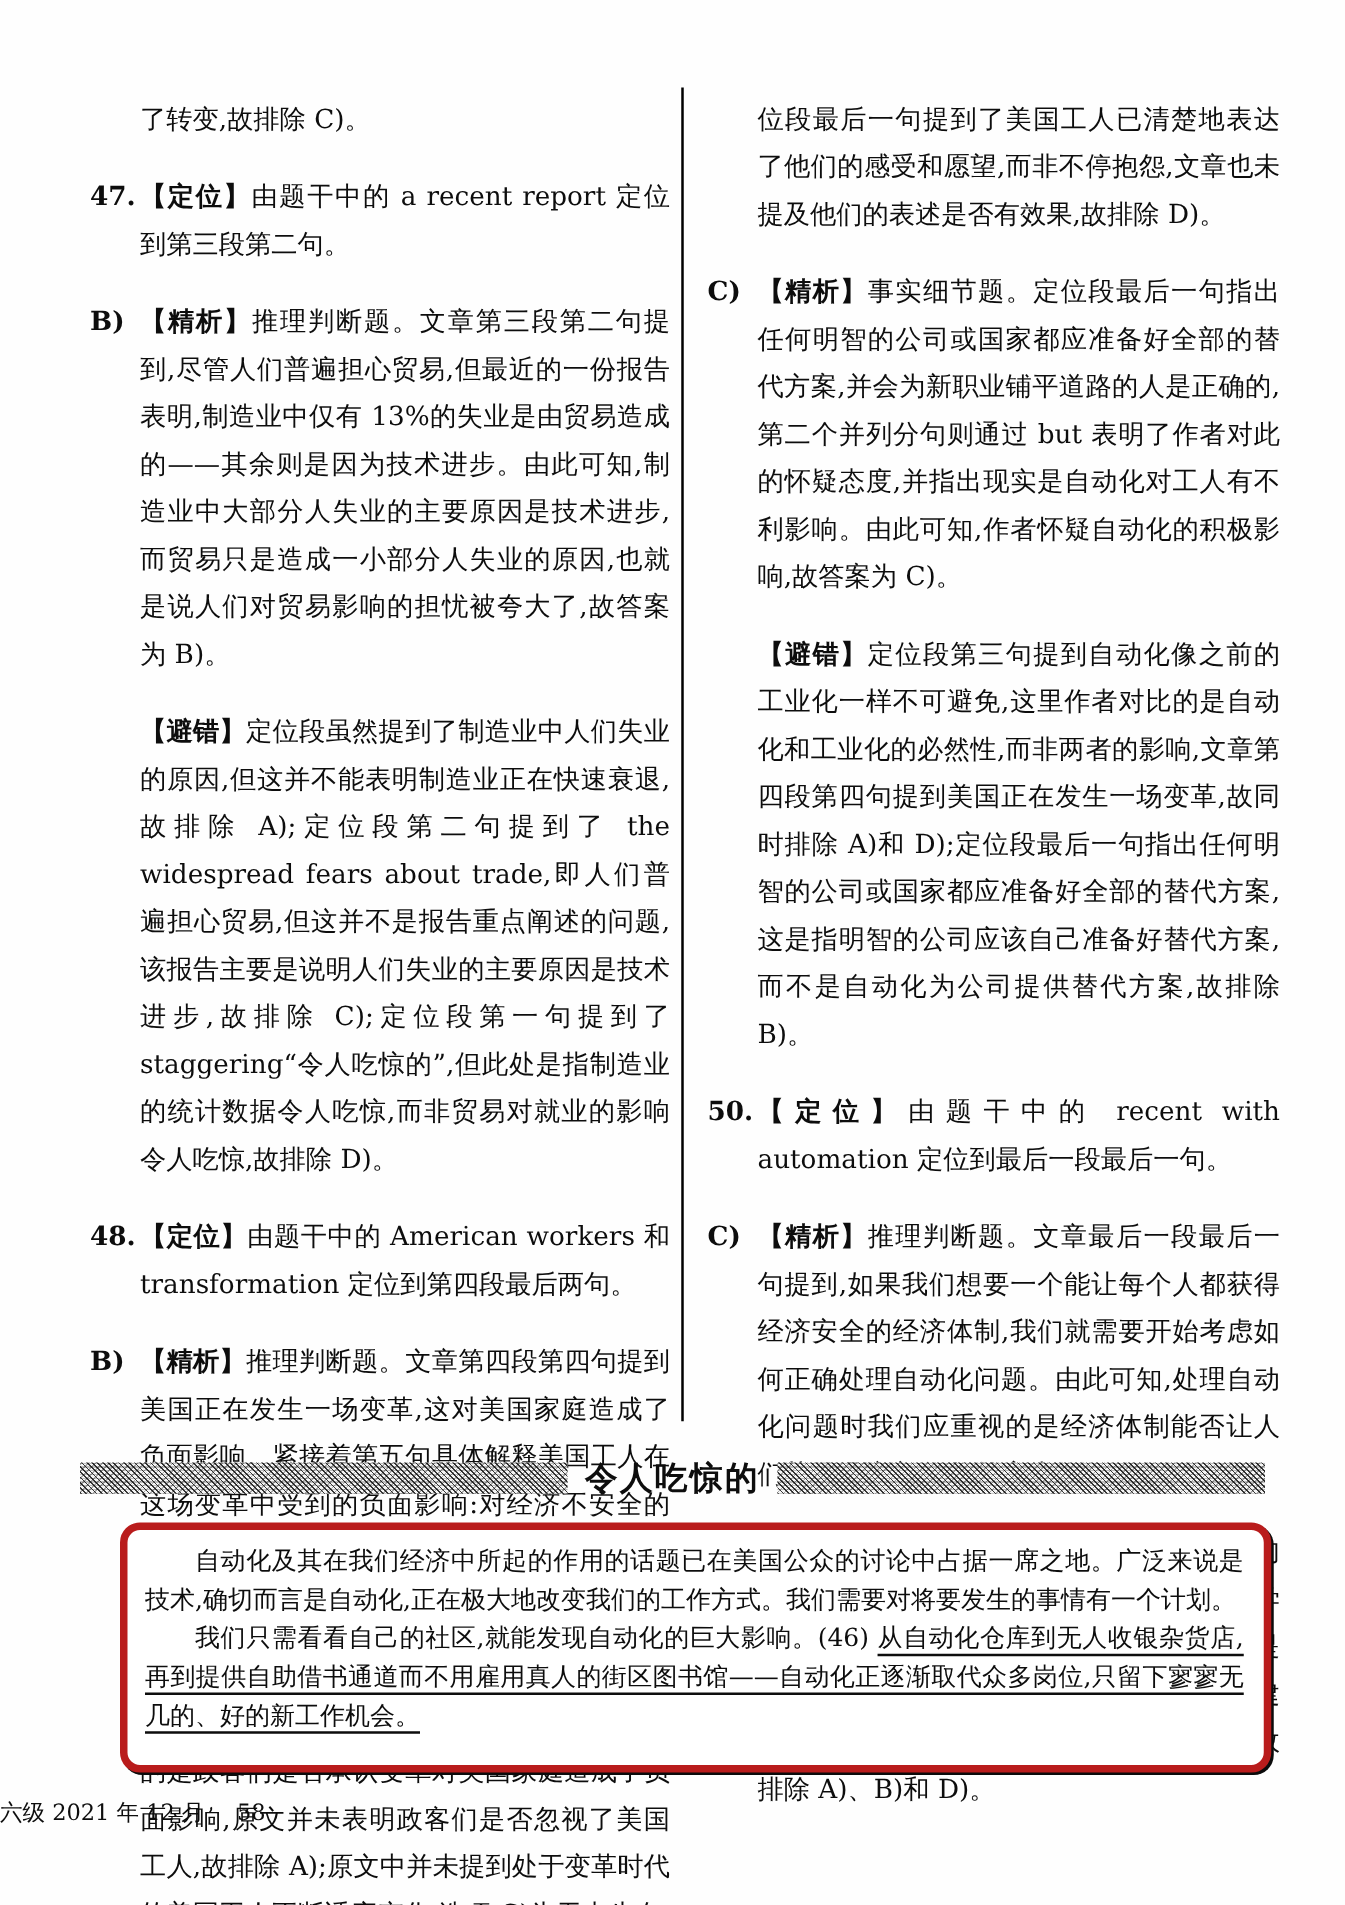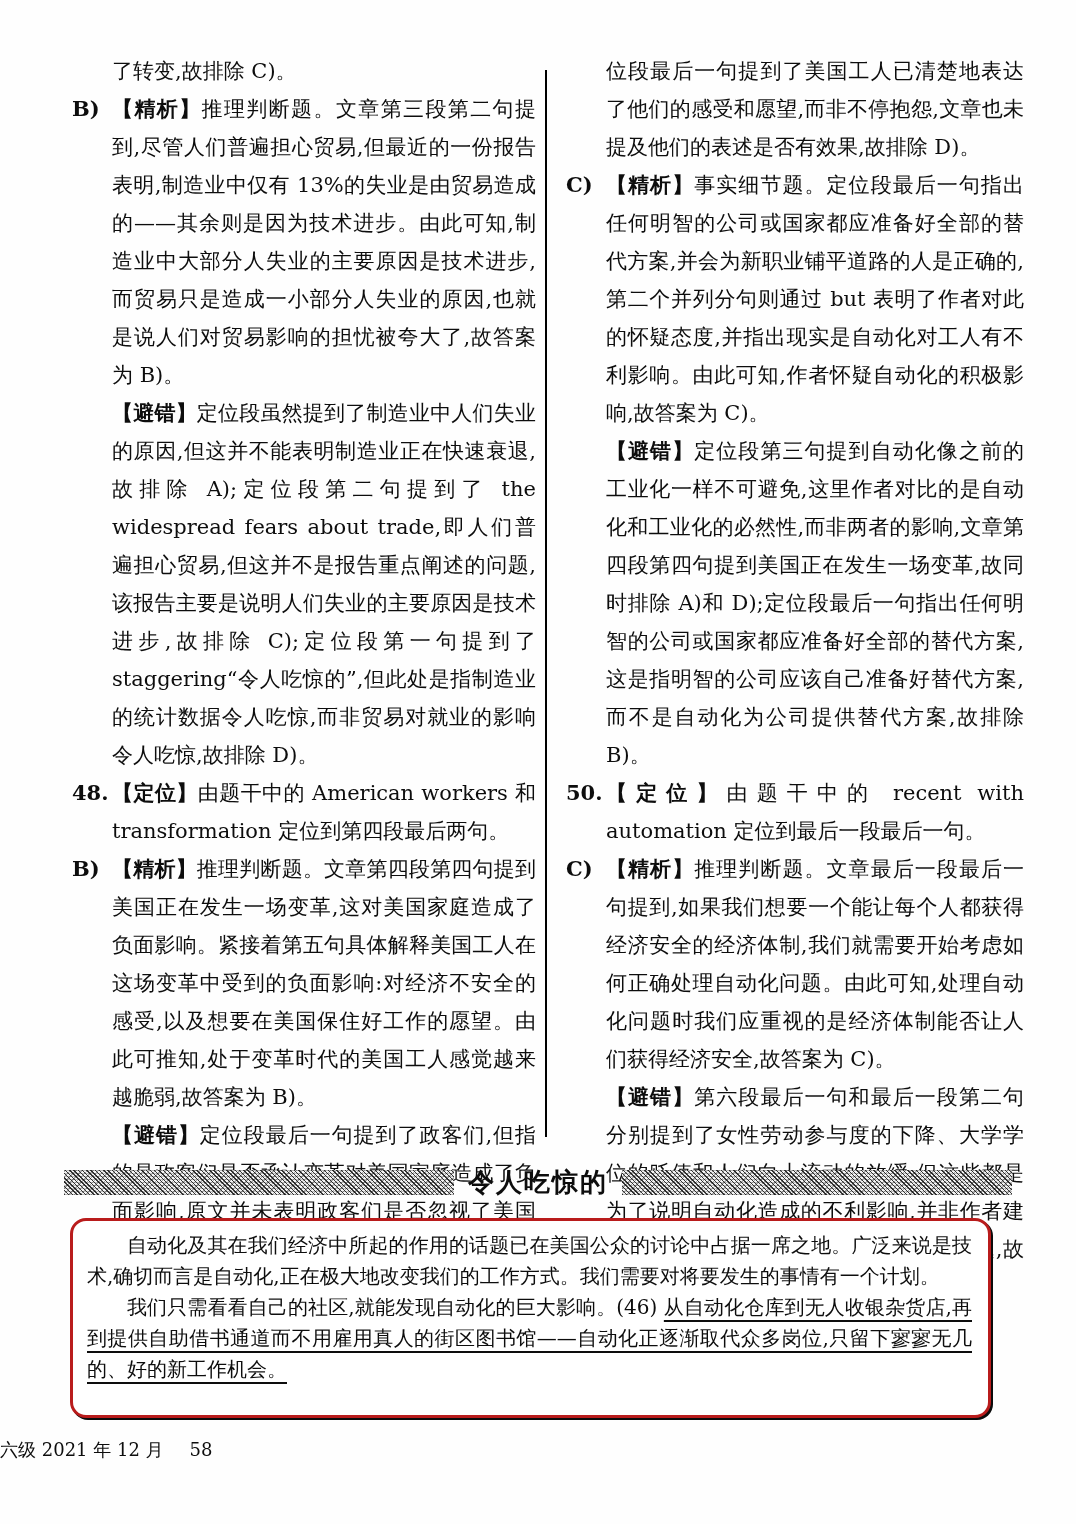--- a/index.html
+++ b/index.html
@@ -15,21 +15,21 @@
   .page{position:absolute;inset:0;background:#fefefe;overflow:hidden;}
 
   
   .columns{
     position:absolute;left:72px;top:52px;width:952px;
     display:flex;align-items:flex-start;
   }
   .col{font-size:21px;line-height:38px;text-align:justify;}
   .col-left{width:464px;}
   .col-right{width:458px;margin-left:30px;}
-  .item{display:flex;}
+  .item{display:flex;margin-top:24px;}
   .gutter{
     width:40px;flex:0 0 40px;
     font-weight:bold;letter-spacing:0;
     white-space:nowrap;
   }
   .body{flex:1 1 auto;min-width:0;}
   .lbl{font-weight:bold;}
   .divider{
     position:absolute;left:545px;top:70px;width:2px;height:1067px;
     background:#000;
@@ -50,23 +50,23 @@
   }
   .ref-title{
     flex:0 0 auto;
     font-size:26px;font-weight:bold;
     padding:0 14px;letter-spacing:2px;
     white-space:nowrap;
   }
 
   
   .trans-box{
-    position:absolute;left:70px;top:1218px;width:921px;height:200px;
+    position:absolute;left:96px;top:1218px;width:921px;height:200px;
     box-sizing:border-box;
-    border:3px solid #b91c1c;border-radius:16px;
+    border:6px solid #b91c1c;border-radius:16px;
     box-shadow:2px 2px 0 #0b0b0b;
     padding:9px 16px 0 14px;
     background:#fff;
     overflow:hidden;
   }
   .trans-box p{
     margin:0;
     font-size:20px;line-height:31px;
     text-align:justify;text-indent:2em;
   }
@@ -86,20 +86,24 @@
 </head>
 <body>
 
 <div class="page">
 
   <div class="columns">
     <div class="col col-left" id="col-left">
         <div class="item">
           <div class="gutter"></div>
           <div class="body"><span>了转变,故排除 C)。</span></div>
+        </div>
+        <div class="item">
+          <div class="gutter">47.</div>
+          <div class="body"><span class="lbl">【定位】</span><span>由题干中的 a recent report 定位到第三段第二句。</span></div>
         </div>
         <div class="item">
           <div class="gutter">B)</div>
           <div class="body"><span class="lbl">【精析】</span><span>推理判断题。文章第三段第二句提到,尽管人们普遍担心贸易,但最近的一份报告表明,制造业中仅有 13%的失业是由贸易造成的——其余则是因为技术进步。由此可知,制造业中大部分人失业的主要原因是技术进步,而贸易只是造成一小部分人失业的原因,也就是说人们对贸易影响的担忧被夸大了,故答案为 B)。</span></div>
         </div>
         <div class="item">
           <div class="gutter"></div>
           <div class="body"><span class="lbl">【避错】</span><span>定位段虽然提到了制造业中人们失业的原因,但这并不能表明制造业正在快速衰退,故排除 A);定位段第二句提到了 the widespread fears about trade,即人们普遍担心贸易,但这并不是报告重点阐述的问题,该报告主要是说明人们失业的主要原因是技术进步,故排除 C);定位段第一句提到了 staggering“令人吃惊的”,但此处是指制造业的统计数据令人吃惊,而非贸易对就业的影响令人吃惊,故排除 D)。</span></div>
         </div>
         <div class="item">

